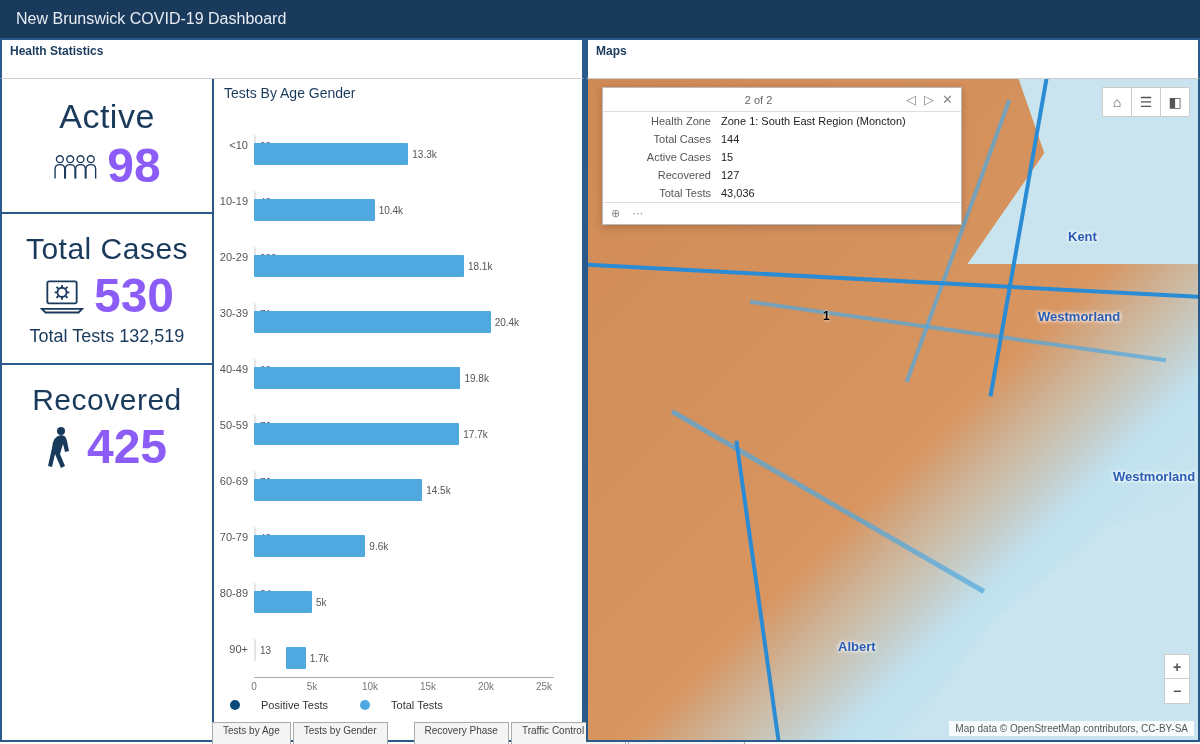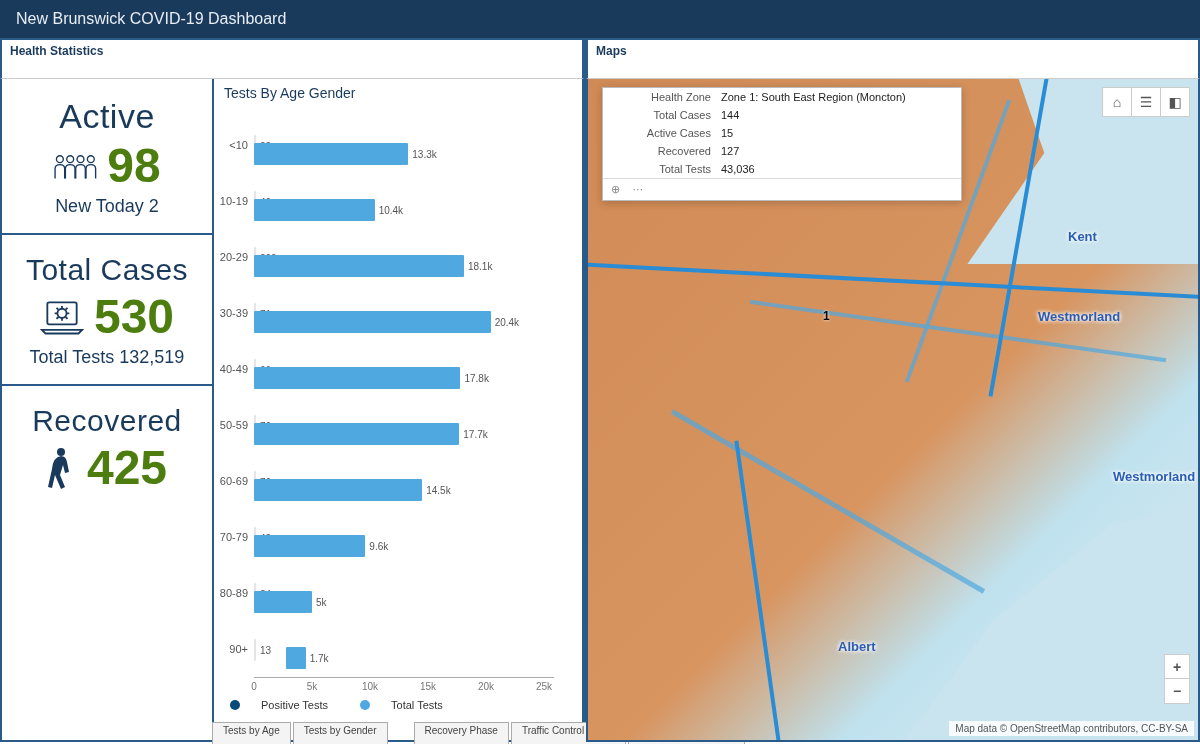--- a/index.html
+++ b/index.html
@@ -13,21 +13,21 @@
 
   .panel-header { border: 2px solid #2a5a8a; border-bottom: 1px solid #ccc; padding: 4px 8px 20px 8px; font-size: 12px; font-weight: 700; color: #1a3a5c; background: #fff; }
   .left-body { flex: 1; display: flex; border: 2px solid #2a5a8a; border-top: none; }
   .stats-col { width: 210px; display: flex; flex-direction: column; }
   .chart-col { flex: 1; border-left: 2px solid #2a5a8a; position: relative; }
 
   .stat-card { border-bottom: 2px solid #2a5a8a; padding: 18px 10px 16px 10px; text-align: center; }
   .stat-card:last-child { border-bottom: none; flex: 1; }
   .stat-title { font-size: 34px; font-weight: 300; color: #1a3a5c; letter-spacing: 0.5px; }
   .stat-value-row { display: flex; align-items: center; justify-content: center; gap: 10px; margin: 6px 0; }
-  .stat-value { font-size: 48px; font-weight: 700; color: #4d7c0f; line-height: 1; }
+  .stat-value { font-size: 48px; font-weight: 700; color: #8b5cf6; line-height: 1; }
   .stat-sub { font-size: 18px; font-weight: 300; color: #1a3a5c; }
   .stat-card.small .stat-title { font-size: 30px; }
 
   .chart-title { font-size: 14px; padding: 6px 10px; color: #1a3a5c; }
   .chart-area { position: relative; height: 620px; }
   .bar-group { position: absolute; left: 40px; height: 52px; width: 330px; }
   .bar-cat { position: absolute; left: -36px; top: 22px; font-size: 11px; color: #555; text-align: right; width: 30px; }
   .bar { position: absolute; height: 22px; border-radius: 1px; }
   .bar.pos { background: #e5e5e5; top: 18px; }
   .bar.tot { background: #4fa8e0; top: 26px; }
@@ -91,23 +91,20 @@
                 <circle cx="25" cy="10" r="5"></circle>
                   <path d="M18 38 v-14 q0-6 7-6 t7 6 v14"></path>
                 <circle cx="40" cy="10" r="5"></circle>
                   <path d="M33 38 v-14 q0-6 7-6 t7 6 v14"></path>
                 <circle cx="55" cy="10" r="5"></circle>
                   <path d="M48 38 v-14 q0-6 7-6 t7 6 v14"></path>
               </g>
             </svg>
             <div class="stat-value">98</div>
           </div>
-          <div class="stat-sub">
-            <span>New Today </span><span>2</span>
-          </div>
         </div>
 
         <div class="stat-card small">
           <div class="stat-title">Total Cases</div>
           <div class="stat-value-row">
             <svg class="ico" viewBox="0 0 48 40">
               <g fill="none" stroke="#1a3a5c" stroke-width="2">
                 <rect x="8" y="4" width="32" height="24" rx="2"></rect>
                 <path d="M2 34 h44 l-4 4 H6 z"></path>
                 <circle cx="24" cy="16" r="5"></circle>
@@ -173,21 +170,21 @@
               <div class="bar tot" style="width: 236.64px;">
                 <div class="bar-lbl" style="left: 240.64px;">20.4k</div>
               </div>
             </div>
             <div class="bar-group" style="top: 234px;">
               <div class="bar-cat">40-49</div>
               <div class="bar pos" style="width: 2px;">
                 <div class="bar-lbl" style="left: 6px;">66</div>
               </div>
               <div class="bar tot" style="width: 206.48px;">
-                <div class="bar-lbl" style="left: 210.48px;">17.8k</div>
+                <div class="bar-lbl" style="left: 210.48px;">19.8k</div>
               </div>
             </div>
             <div class="bar-group" style="top: 290px;">
               <div class="bar-cat">50-59</div>
               <div class="bar pos" style="width: 2px;">
                 <div class="bar-lbl" style="left: 6px;">76</div>
               </div>
               <div class="bar tot" style="width: 205.32px;">
                 <div class="bar-lbl" style="left: 209.32px;">17.7k</div>
               </div>
@@ -272,20 +269,28 @@
 
       <div id="mapLabels">
           <div class="map-label" style="left: 480px; top: 150px;">Kent</div>
           <div class="map-label" style="left: 450px; top: 230px;">Westmorland</div>
           <div class="map-label" style="left: 525px; top: 390px;">Westmorland</div>
           <div class="map-label" style="left: 250px; top: 560px;">Albert</div>
           <div class="map-marker" style="left: 235px; top: 230px;">1</div>
         </div>
 
       <div class="popup">
+        <div class="popup-hdr">
+          <span class="pg">2 of 2</span>
+          <span class="nav">
+            <span>◁</span>
+            <span>▷</span>
+            <span>✕</span>
+          </span>
+        </div>
         <div id="popupRows">
             <div class="popup-row">
               <div class="k">Health Zone</div>
               <div class="v">Zone 1: South East Region (Moncton)</div>
             </div>
             <div class="popup-row">
               <div class="k">Total Cases</div>
               <div class="v">144</div>
             </div>
             <div class="popup-row">

